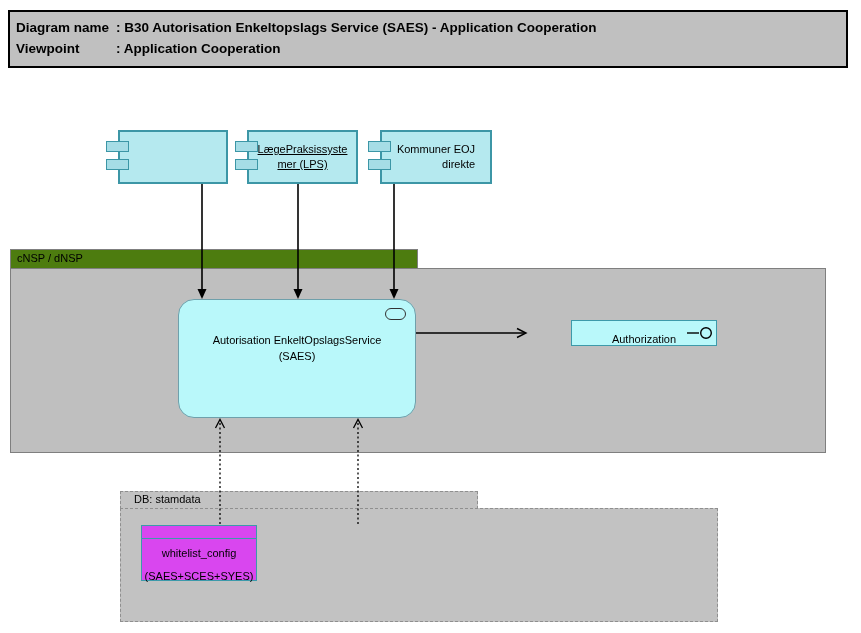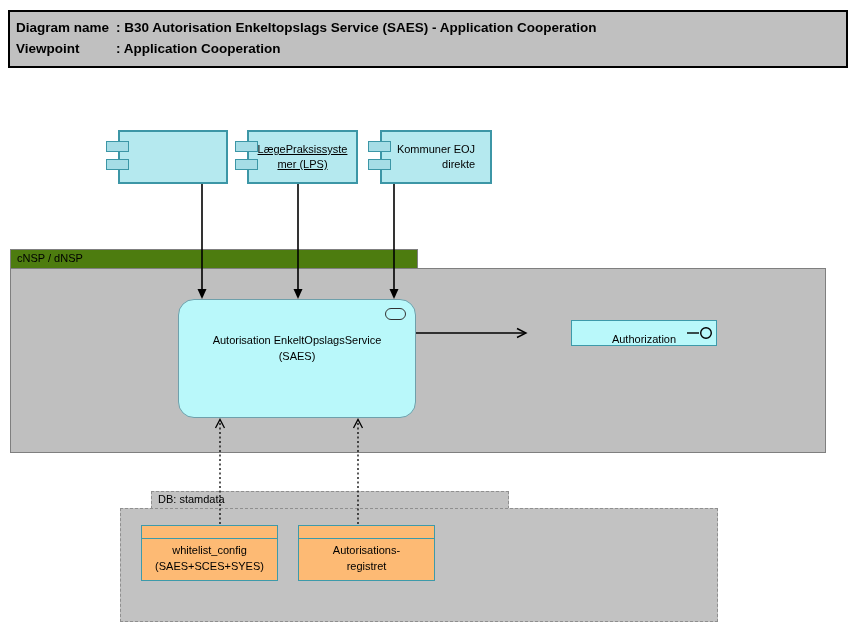--- a/index.html
+++ b/index.html
@@ -14,21 +14,21 @@
     padding:5px 8px 0 6px;
   }
   .title-row{font-weight:bold;font-size:13.5px;line-height:21px;white-space:nowrap;}
   .t-label{display:inline-block;width:100px;}
   
   .grp{position:absolute;box-sizing:border-box;}
   .cnsp-tab{left:10px;top:249px;width:408px;height:20px;background:#4d7c0f;border:1.5px solid #7f7f7f;
     font-size:11px;line-height:17px;padding-left:6px;}
   .cnsp-body{left:10px;top:268px;width:816px;height:185px;background:#bfbfbf;border:1.5px solid #7f7f7f;}
   .db-tab{left:120px;top:491px;width:358px;height:18px;background:#c2c2c2;border:1.5px dashed #8f8f8f;
-    font-size:11px;line-height:15px;padding-left:6px;margin-left:31px;}
+    font-size:11px;line-height:15px;padding-left:13px;}
   .db-body{left:120px;top:508px;width:598px;height:114px;background:#c2c2c2;border:1.5px dashed #8f8f8f;}
   
   .component{
     position:absolute;width:111px;height:54px;background:#b5e9ef;border:2px solid #3c96a6;
     box-sizing:border-box;display:flex;align-items:center;justify-content:center;
     text-align:center;font-size:11px;line-height:15px;white-space:pre-line;
   }
   .comp-rect{position:absolute;left:-14px;width:23px;height:11px;background:#a6dde6;
     border:1.5px solid #3c96a6;box-sizing:border-box;}
   .comp-rect.r1{top:9px;}
@@ -44,22 +44,22 @@
   
   .auth-box{
     position:absolute;left:528px;top:320px;width:146px;height:26px;
     background:#b9f8fa;border:1.5px solid #3d9aaa;box-sizing:border-box;
     display:flex;align-items:flex-end;justify-content:center;font-size:11px;
     margin-left:43px;
   }
   .iface-icon{position:absolute;right:3px;top:50%;margin-top:-7px;width:26px;height:14px;}
   
   .dataobj{
-    position:absolute;width:137px;height:56px;background:#fdba74;border:1.5px solid #3d9aaa;
-    box-sizing:border-box;text-align:center;font-size:11px;line-height:16px;
+    position:absolute;width:116px;height:56px;background:#d946ef;border:1.5px solid #3d9aaa;
+    box-sizing:border-box;text-align:center;font-size:11px;line-height:23px;
   }
   .dataobj .dh{height:12px;border-bottom:1.5px solid #3d9aaa;}
   .dataobj .dl{padding-top:3px;white-space:pre-line;}
   
   #arrows{position:absolute;left:0;top:0;width:861px;height:633px;pointer-events:none;}
 </style>
 </head>
 <body>
 
 <div id="canvas">
@@ -112,25 +112,20 @@
       <line x1="0" y1="7" x2="12" y2="7" stroke="#000" stroke-width="1.4"></line>
       <circle cx="19" cy="7" r="5.3" fill="#b9f8fa" stroke="#000" stroke-width="1.4"></circle>
     </svg>
   </div>
 
   <div class="dataobj" style="left:141px;top:525px;">
     <div class="dh"></div>
     <div class="dl">whitelist_config
 (SAES+SCES+SYES)</div>
   </div>
-  <div class="dataobj" style="left:298px;top:525px;">
-    <div class="dh"></div>
-    <div class="dl">Autorisations-
-registret</div>
-  </div>
 
   <svg id="arrows">
     <g>
       <line x1="202" y1="184" x2="202" y2="290" stroke="#000" stroke-width="1.6"></line>
       <polygon points="197.5,289 206.5,289 202,299" fill="#000"></polygon>
     </g>
     <g>
       <line x1="298" y1="184" x2="298" y2="290" stroke="#000" stroke-width="1.6"></line>
       <polygon points="293.5,289 302.5,289 298,299" fill="#000"></polygon>
     </g>

